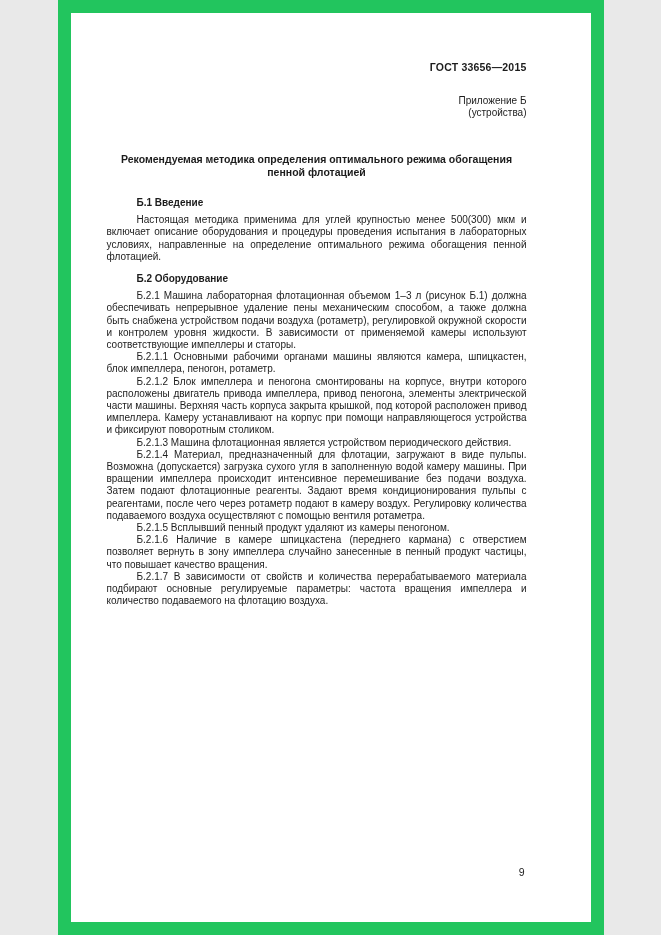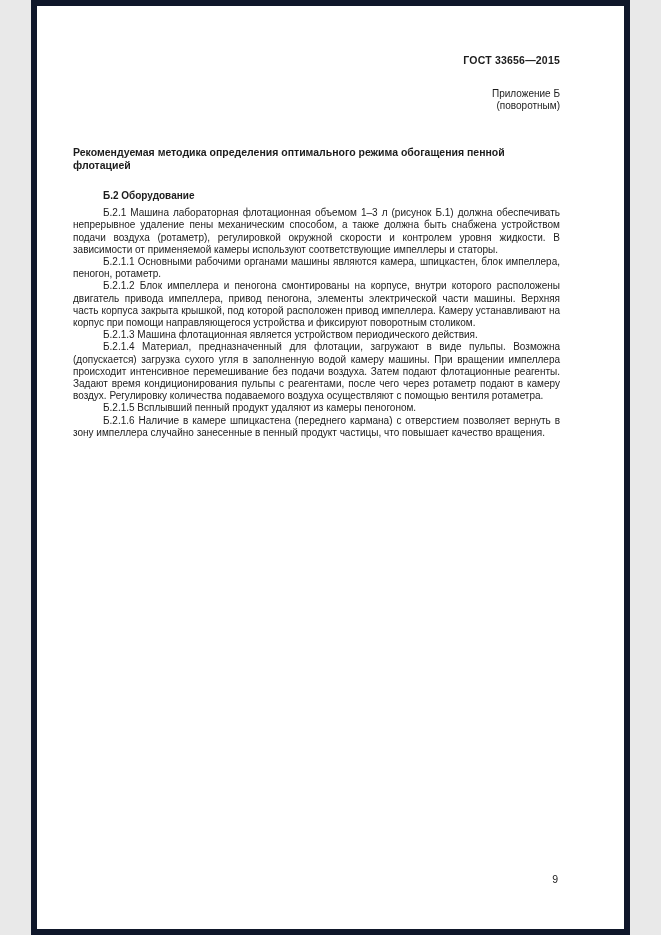--- a/index.html
+++ b/index.html
@@ -2,24 +2,24 @@
 <html><head>
 <meta charset="utf-8">
 <style>
   * { box-sizing: border-box; }
   html, body { margin: 0; padding: 0; }
   body {
     font-family: "Liberation Sans", "DejaVu Sans", sans-serif;
     background: #e9e9e9;
   }
   .canvas {
-    width: 599px;
+    width: 546px;
     height: 935px;
-    background: #0f172a;
-    padding: 6px;
+    background: #22c55e;
+    padding: 13px;
     margin: 0 auto;
   }
   .page {
     width: 100%;
     height: 100%;
     background: #ffffff;
     position: relative;
     padding: 48px 64px 40px 36px;
     color: #1c1c1c;
   }
@@ -29,20 +29,21 @@
     font-size: 10.5px;
     letter-spacing: 0.2px;
     margin-bottom: 22px;
   }
   .appendix {
     text-align: right;
     font-size: 10px;
     line-height: 12px;
   }
   .main-title {
+    text-align: center;
     font-weight: bold;
     font-size: 10.5px;
     line-height: 13px;
     margin: 34px 0 0 0;
   }
   .content {
     margin-top: 18px;
     font-size: 10px;
     line-height: 12.2px;
   }
@@ -68,32 +69,35 @@
 </head>
 <body>
 
 <div class="canvas">
   <div class="page">
 
     <div class="doc-number">ГОСТ 33656—2015</div>
 
     <div class="appendix">
       <div>Приложение Б</div>
-      <div>(поворотным)</div>
+      <div>(устройства)</div>
     </div>
 
     <h1 class="main-title">Рекомендуемая методика определения оптимального режима обогащения пенной флотацией</h1>
 
     <div class="content">
+      <div class="heading">Б.1 Введение</div>
+      <p class="para">Настоящая методика применима для углей крупностью менее 500(300) мкм и включает описание оборудования и процедуры проведения испытания в лабораторных условиях, направленные на определение оптимального режима обогащения пенной флотацией.</p>
       <div class="heading">Б.2 Оборудование</div>
       <p class="para">Б.2.1 Машина лабораторная флотационная объемом 1–3 л (рисунок Б.1) должна обеспечивать непрерывное удаление пены механическим способом, а также должна быть снабжена устройством подачи воздуха (ротаметр), регулировкой окружной скорости и контролем уровня жидкости. В зависимости от применяемой камеры используют соответствующие импеллеры и статоры.</p>
       <p class="para">Б.2.1.1 Основными рабочими органами машины являются камера, шпицкастен, блок импеллера, пеногон, ротаметр.</p>
       <p class="para">Б.2.1.2 Блок импеллера и пеногона смонтированы на корпусе, внутри которого расположены двигатель привода импеллера, привод пеногона, элементы электрической части машины. Верхняя часть корпуса закрыта крышкой, под которой расположен привод импеллера. Камеру устанавливают на корпус при помощи направляющегося устройства и фиксируют поворотным столиком.</p>
       <p class="para">Б.2.1.3 Машина флотационная является устройством периодического действия.</p>
       <p class="para">Б.2.1.4 Материал, предназначенный для флотации, загружают в виде пульпы. Возможна (допускается) загрузка сухого угля в заполненную водой камеру машины. При вращении импеллера происходит интенсивное перемешивание без подачи воздуха. Затем подают флотационные реагенты. Задают время кондиционирования пульпы с реагентами, после чего через ротаметр подают в камеру воздух. Регулировку количества подаваемого воздуха осуществляют с помощью вентиля ротаметра.</p>
       <p class="para">Б.2.1.5 Всплывший пенный продукт удаляют из камеры пеногоном.</p>
       <p class="para">Б.2.1.6 Наличие в камере шпицкастена (переднего кармана) с отверстием позволяет вернуть в зону импеллера случайно занесенные в пенный продукт частицы, что повышает качество вращения.</p>
+      <p class="para">Б.2.1.7 В зависимости от свойств и количества перерабатываемого материала подбирают основные регулируемые параметры: частота вращения импеллера и количество подаваемого на флотацию воздуха.</p>
     </div>
 
     <div class="page-number">9</div>
 
   </div>
 </div>
 
 </body></html>

